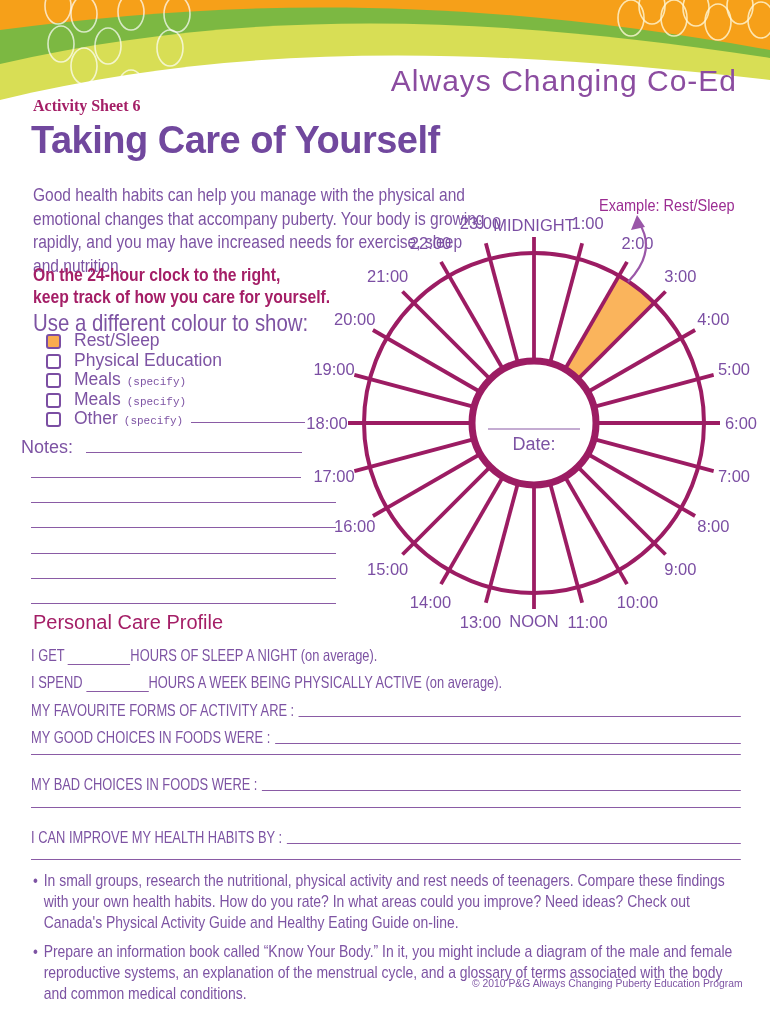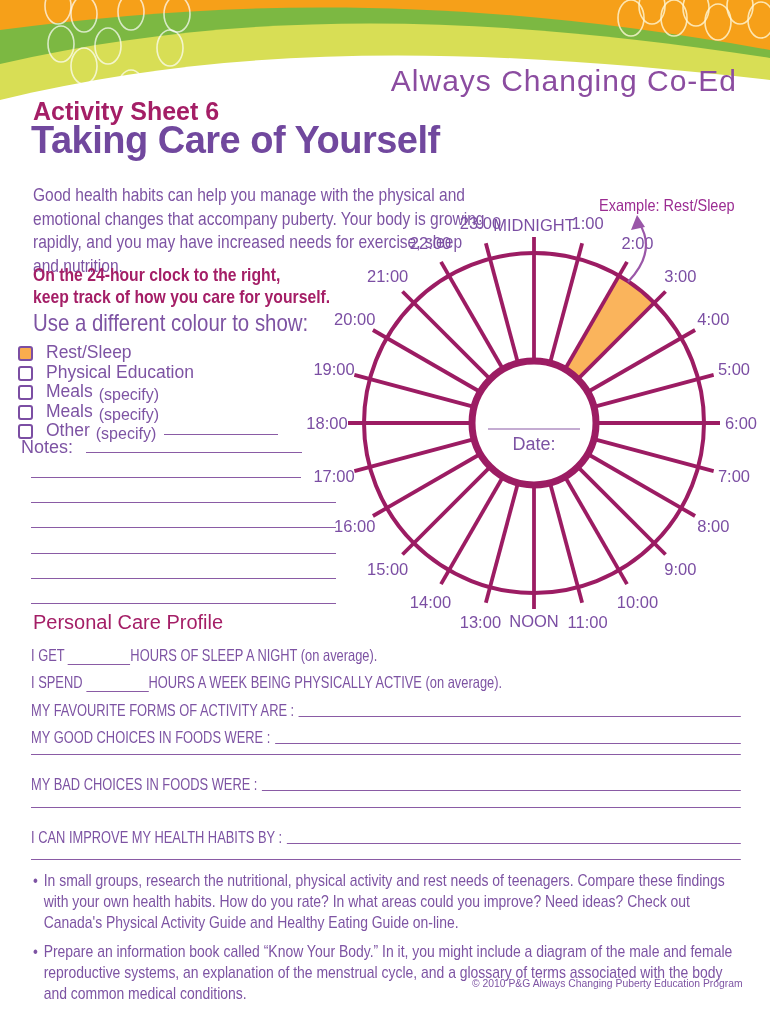--- a/index.html
+++ b/index.html
@@ -12,47 +12,47 @@
   #banner{position:absolute;top:0;left:0;}
   
   #brand-title{
     position:absolute;top:64px;right:33px;
     font-size:30px;font-weight:300;letter-spacing:1px;
     color:var(--brand_purple);
     text-align:center;
   }
   #sheet-label{
     position:absolute;left:33px;top:97px;
-    font-size:25px;font-weight:bold;color:var(--magenta);
+    font-size:16px;font-weight:bold;color:var(--magenta);font-family:Liberation Serif, serif;
   }
   #page-title{
     position:absolute;left:31px;top:119px;
     font-size:38px;font-weight:bold;letter-spacing:-0.5px;
     color:var(--title_purple);
   }
   .cond84{transform:scaleX(.84);transform-origin:0 0;width:119%;}
   .cond85{transform:scaleX(.85);transform-origin:0 0;width:117.6%;}
   .cond78{transform:scaleX(.78);transform-origin:0 0;width:128.2%;}
   .cond82{transform:scaleX(.82);transform-origin:0 0;width:121.9%;}
   #intro{position:absolute;left:33px;top:183px;width:455px;
     font-size:18.5px;line-height:23.5px;color:var(--purple_text);}
   #instr-bold{position:absolute;left:33px;top:264px;width:330px;
     font-size:18.5px;font-weight:bold;line-height:22px;color:var(--magenta);}
   #colour-prompt{position:absolute;left:33px;top:309px;width:330px;
     font-size:24px;color:var(--purple_text);}
   
-  #legend{position:absolute;left:18px;top:331px;width:320px;margin-top:12px;}
+  #legend{position:absolute;left:46px;top:331px;width:320px;}
   .leg-item{display:flex;align-items:flex-start;height:19.5px;}
   .leg-box{
     width:11px;height:11px;border:2px solid var(--hour_label);
     border-radius:3px;margin-top:3px;flex:0 0 auto;background:#fff;
   }
   .leg-box.checked{background:var(--checkbox_fill);}
   .leg-label{font-size:17.5px;color:var(--purple_text);margin-left:13px;line-height:19px;}
-  .leg-note{font-size:16px;color:var(--purple_text);margin-left:6px;line-height:19px;padding-top:3px;}
+  .leg-note{font-size:11px;color:var(--purple_text);margin-left:6px;line-height:19px;padding-top:3px;font-family:Liberation Mono, monospace;}
   .leg-line{display:inline-block;width:114px;border-bottom:1.2px solid var(--line_purple);
     height:13px;margin-left:8px;}
   
   #notes-label{position:absolute;left:21px;top:437px;font-size:18px;color:var(--purple_text);}
   .wline{position:absolute;border-top:1.2px solid var(--line_purple);height:0;}
   
   #clock-svg{position:absolute;left:300px;top:185px;overflow:visible;}
   #example-label{position:absolute;left:599px;top:196px;font-size:16.5px;
     color:var(--example_label);transform:scaleX(.88);transform-origin:0 0;white-space:nowrap;}
   

